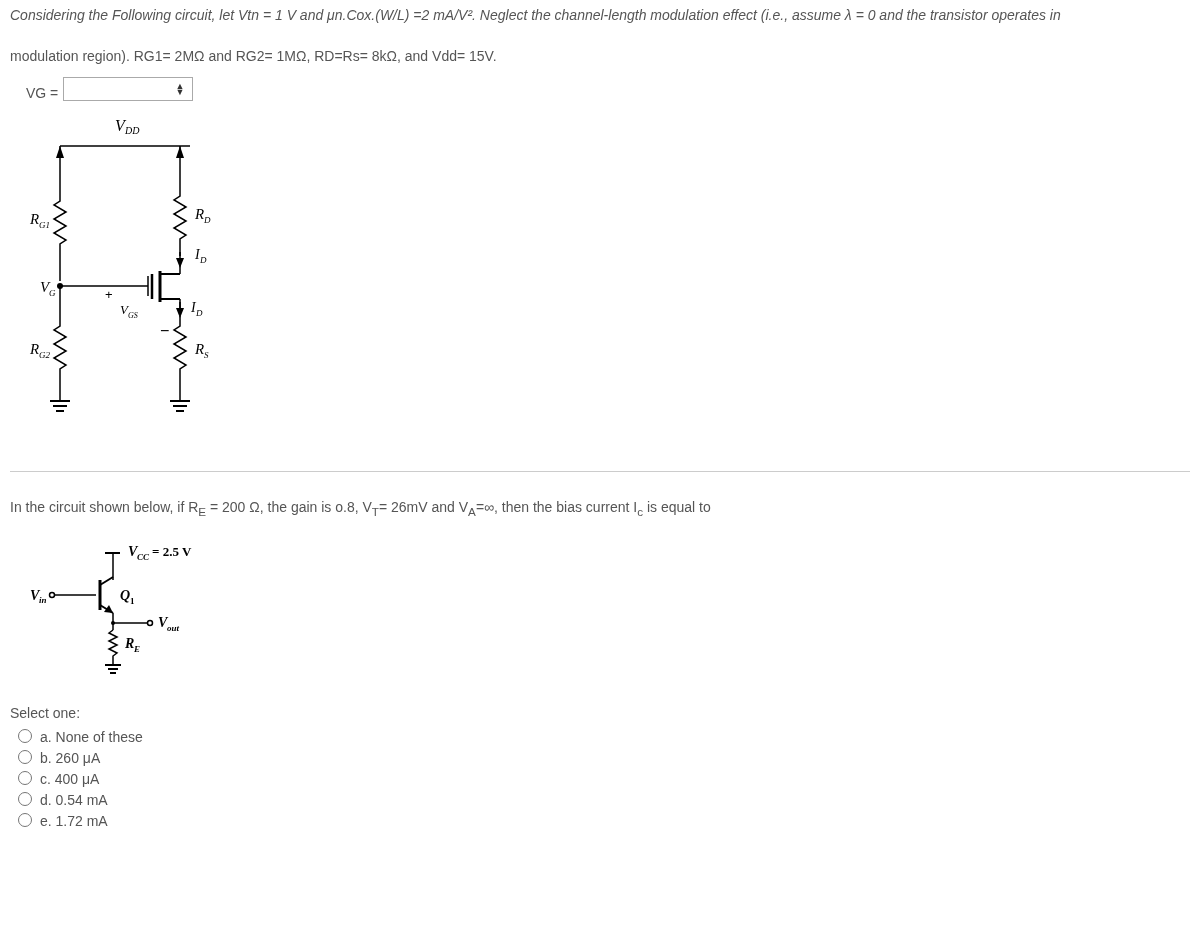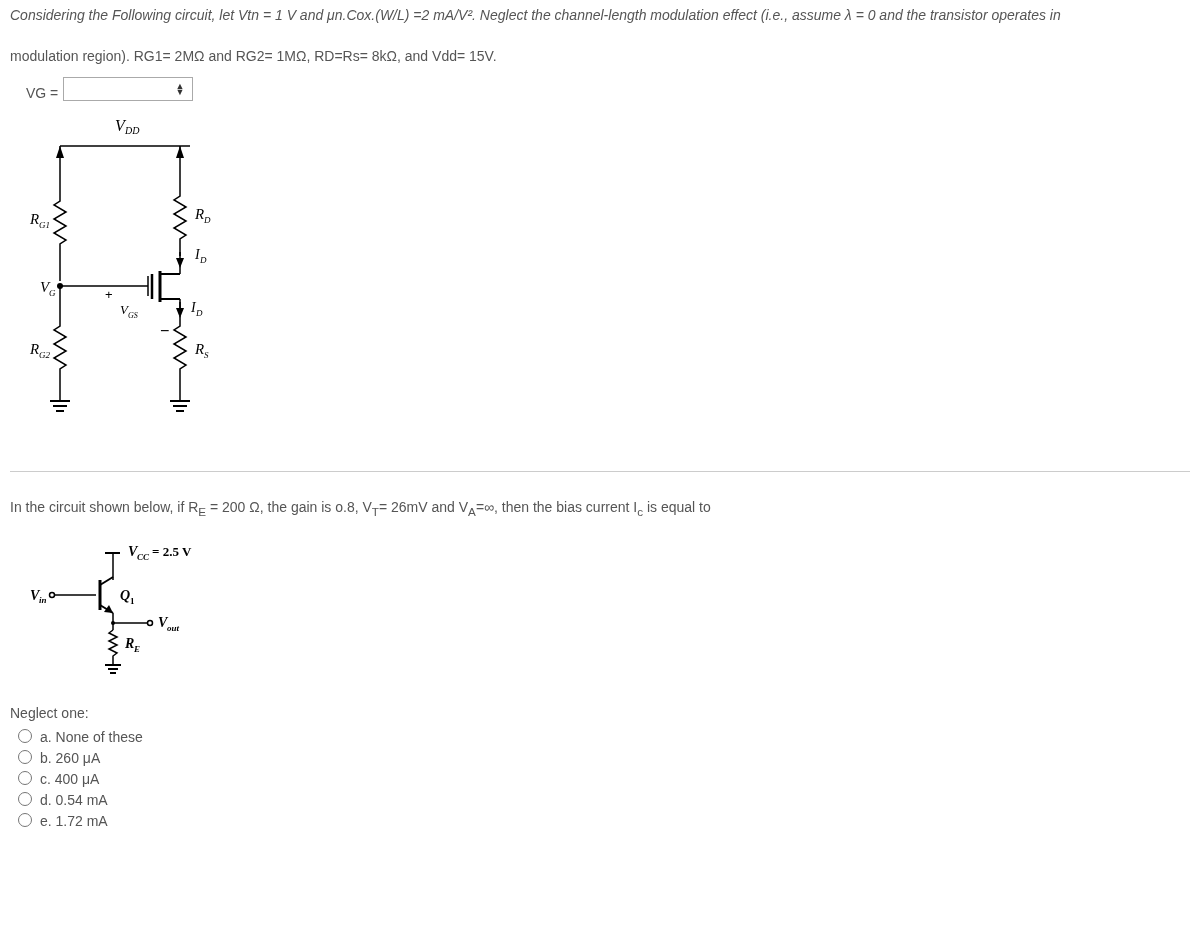--- a/index.html
+++ b/index.html
@@ -207,21 +207,21 @@
     <path d="M83,95 L79,98 L87,102 L79,106 L87,110 L79,114 L87,118 L83,121 L83,130" fill="none" stroke="#000" stroke-width="1.5"></path>
     <text x="95" y="113" font-family="serif" font-style="italic" font-weight="bold" font-size="14">R</text>
     <text x="104" y="117" font-family="serif" font-style="italic" font-weight="bold" font-size="9">E</text>
 
     <line x1="75" y1="130" x2="91" y2="130" stroke="#000" stroke-width="2"></line>
     <line x1="78" y1="134" x2="88" y2="134" stroke="#000" stroke-width="2"></line>
     <line x1="80" y1="138" x2="86" y2="138" stroke="#000" stroke-width="2"></line>
   </svg>
 </div>
 
-<div class="select-label">Neglect one:</div>
+<div class="select-label">Select one:</div>
 
 <div class="option">
   <input type="radio" name="q2" style="">
   <span>a. None of these</span>
 </div>
 <div class="option">
   <input type="radio" name="q2" style="">
   <span>b. 260 μA</span>
 </div>
 <div class="option">

